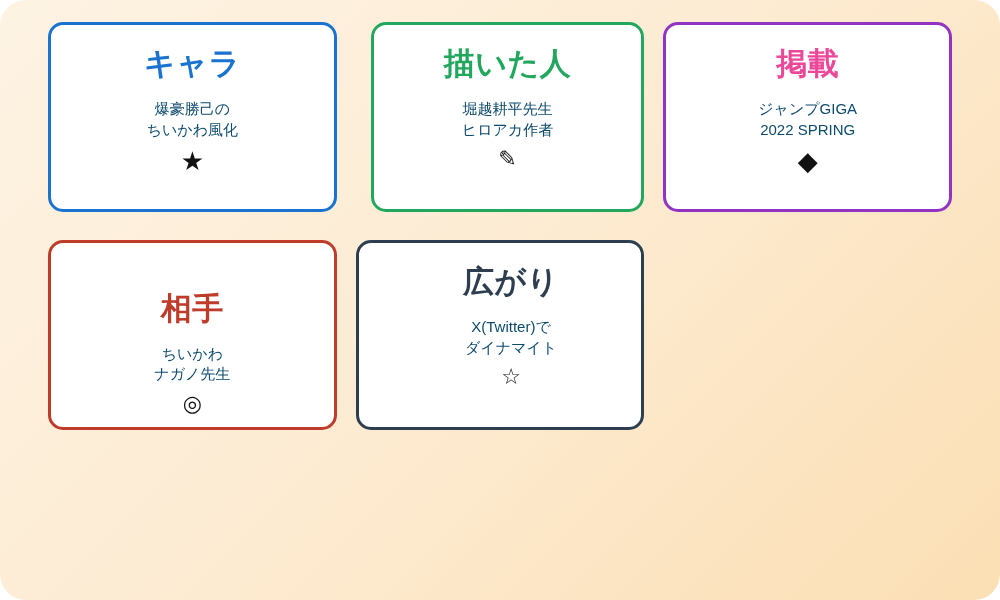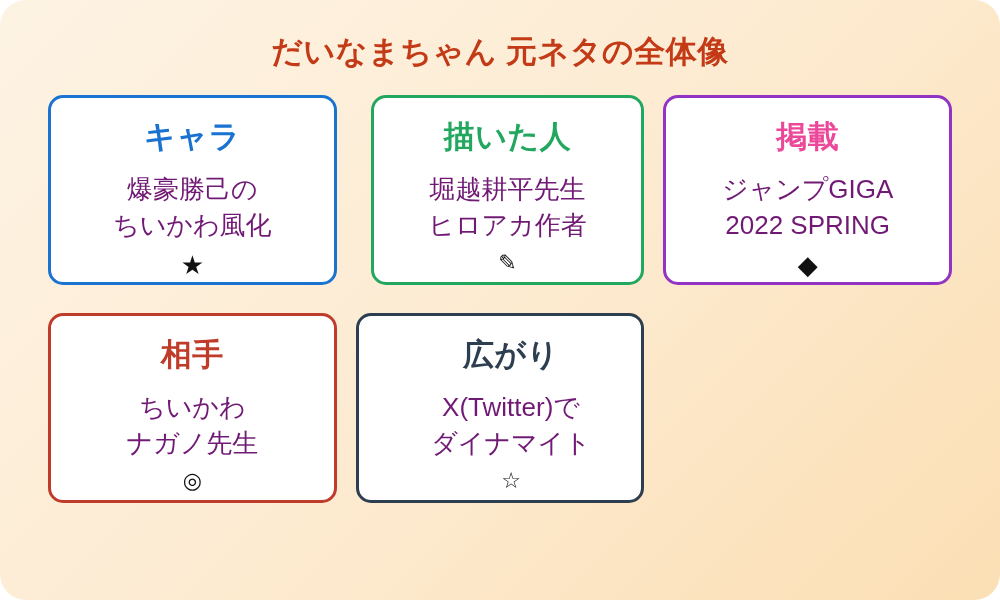--- a/index.html
+++ b/index.html
@@ -63,23 +63,23 @@
   .card-title {
     font-size: 31px;
     font-weight: bold;
     line-height: 1.1;
     margin: 0 0 18px 0;
     text-align: center;
     letter-spacing: 0.5px;
   }
 
   .card-body {
-    font-size: 26px;
+    font-size: 15px;
     line-height: 1.38;
-    color: #701a75;
+    color: #0c4a6e;
     text-align: center;
     margin: 0;
     white-space: pre-line;
   }
 
   .card-icon {
     margin-top: 8px;
     font-size: 26px;
     line-height: 1;
     color: #111111;
@@ -90,21 +90,20 @@
     font-size: 22px;
   }
 
   
 </style>
 </head>
 <body>
 
 <div class="poster" style="background: linear-gradient(135deg, rgb(253, 243, 227) 0%, rgb(253, 236, 212) 45%, rgb(251, 223, 180) 100%); border-radius: 26px;">
 
-  <h1 class="page-title" style="color: rgb(195, 58, 22);">だいなまちゃん 元ネタの全体像</h1>
 
   <div class="card-grid">
 
     <div class="card" style="border-color: rgb(26, 115, 208);">
       <div class="card-title" style="color: rgb(26, 115, 208);">キャラ</div>
       <div class="card-body">爆豪勝己の
 ちいかわ風化</div>
       <div class="card-icon">★</div>
     </div>
 
@@ -116,21 +115,21 @@
       <div class="card-icon small">✎</div>
     </div>
 
     <div class="card" style="border-color: rgb(147, 51, 196);">
       <div class="card-title" style="color: #ec4899;">掲載</div>
       <div class="card-body">ジャンプGIGA
 2022 SPRING</div>
       <div class="card-icon">◆</div>
     </div>
 
-    <div class="card" style="border-color: rgb(191, 60, 43);">
+    <div class="card" style="border-color: rgb(191, 60, 43); justify-content: flex-end;">
       <div class="card-title" style="color: rgb(191, 60, 43);">相手</div>
       <div class="card-body">ちいかわ
 ナガノ先生</div>
       <div class="card-icon small">◎</div>
     </div>
 
     <div class="card" style="border-color: rgb(44, 62, 80); padding-left: 32px;">
       <div class="card-title" style="color: rgb(44, 62, 80);">広がり</div>
       <div class="card-body">X(Twitter)で
 ダイナマイト</div>

